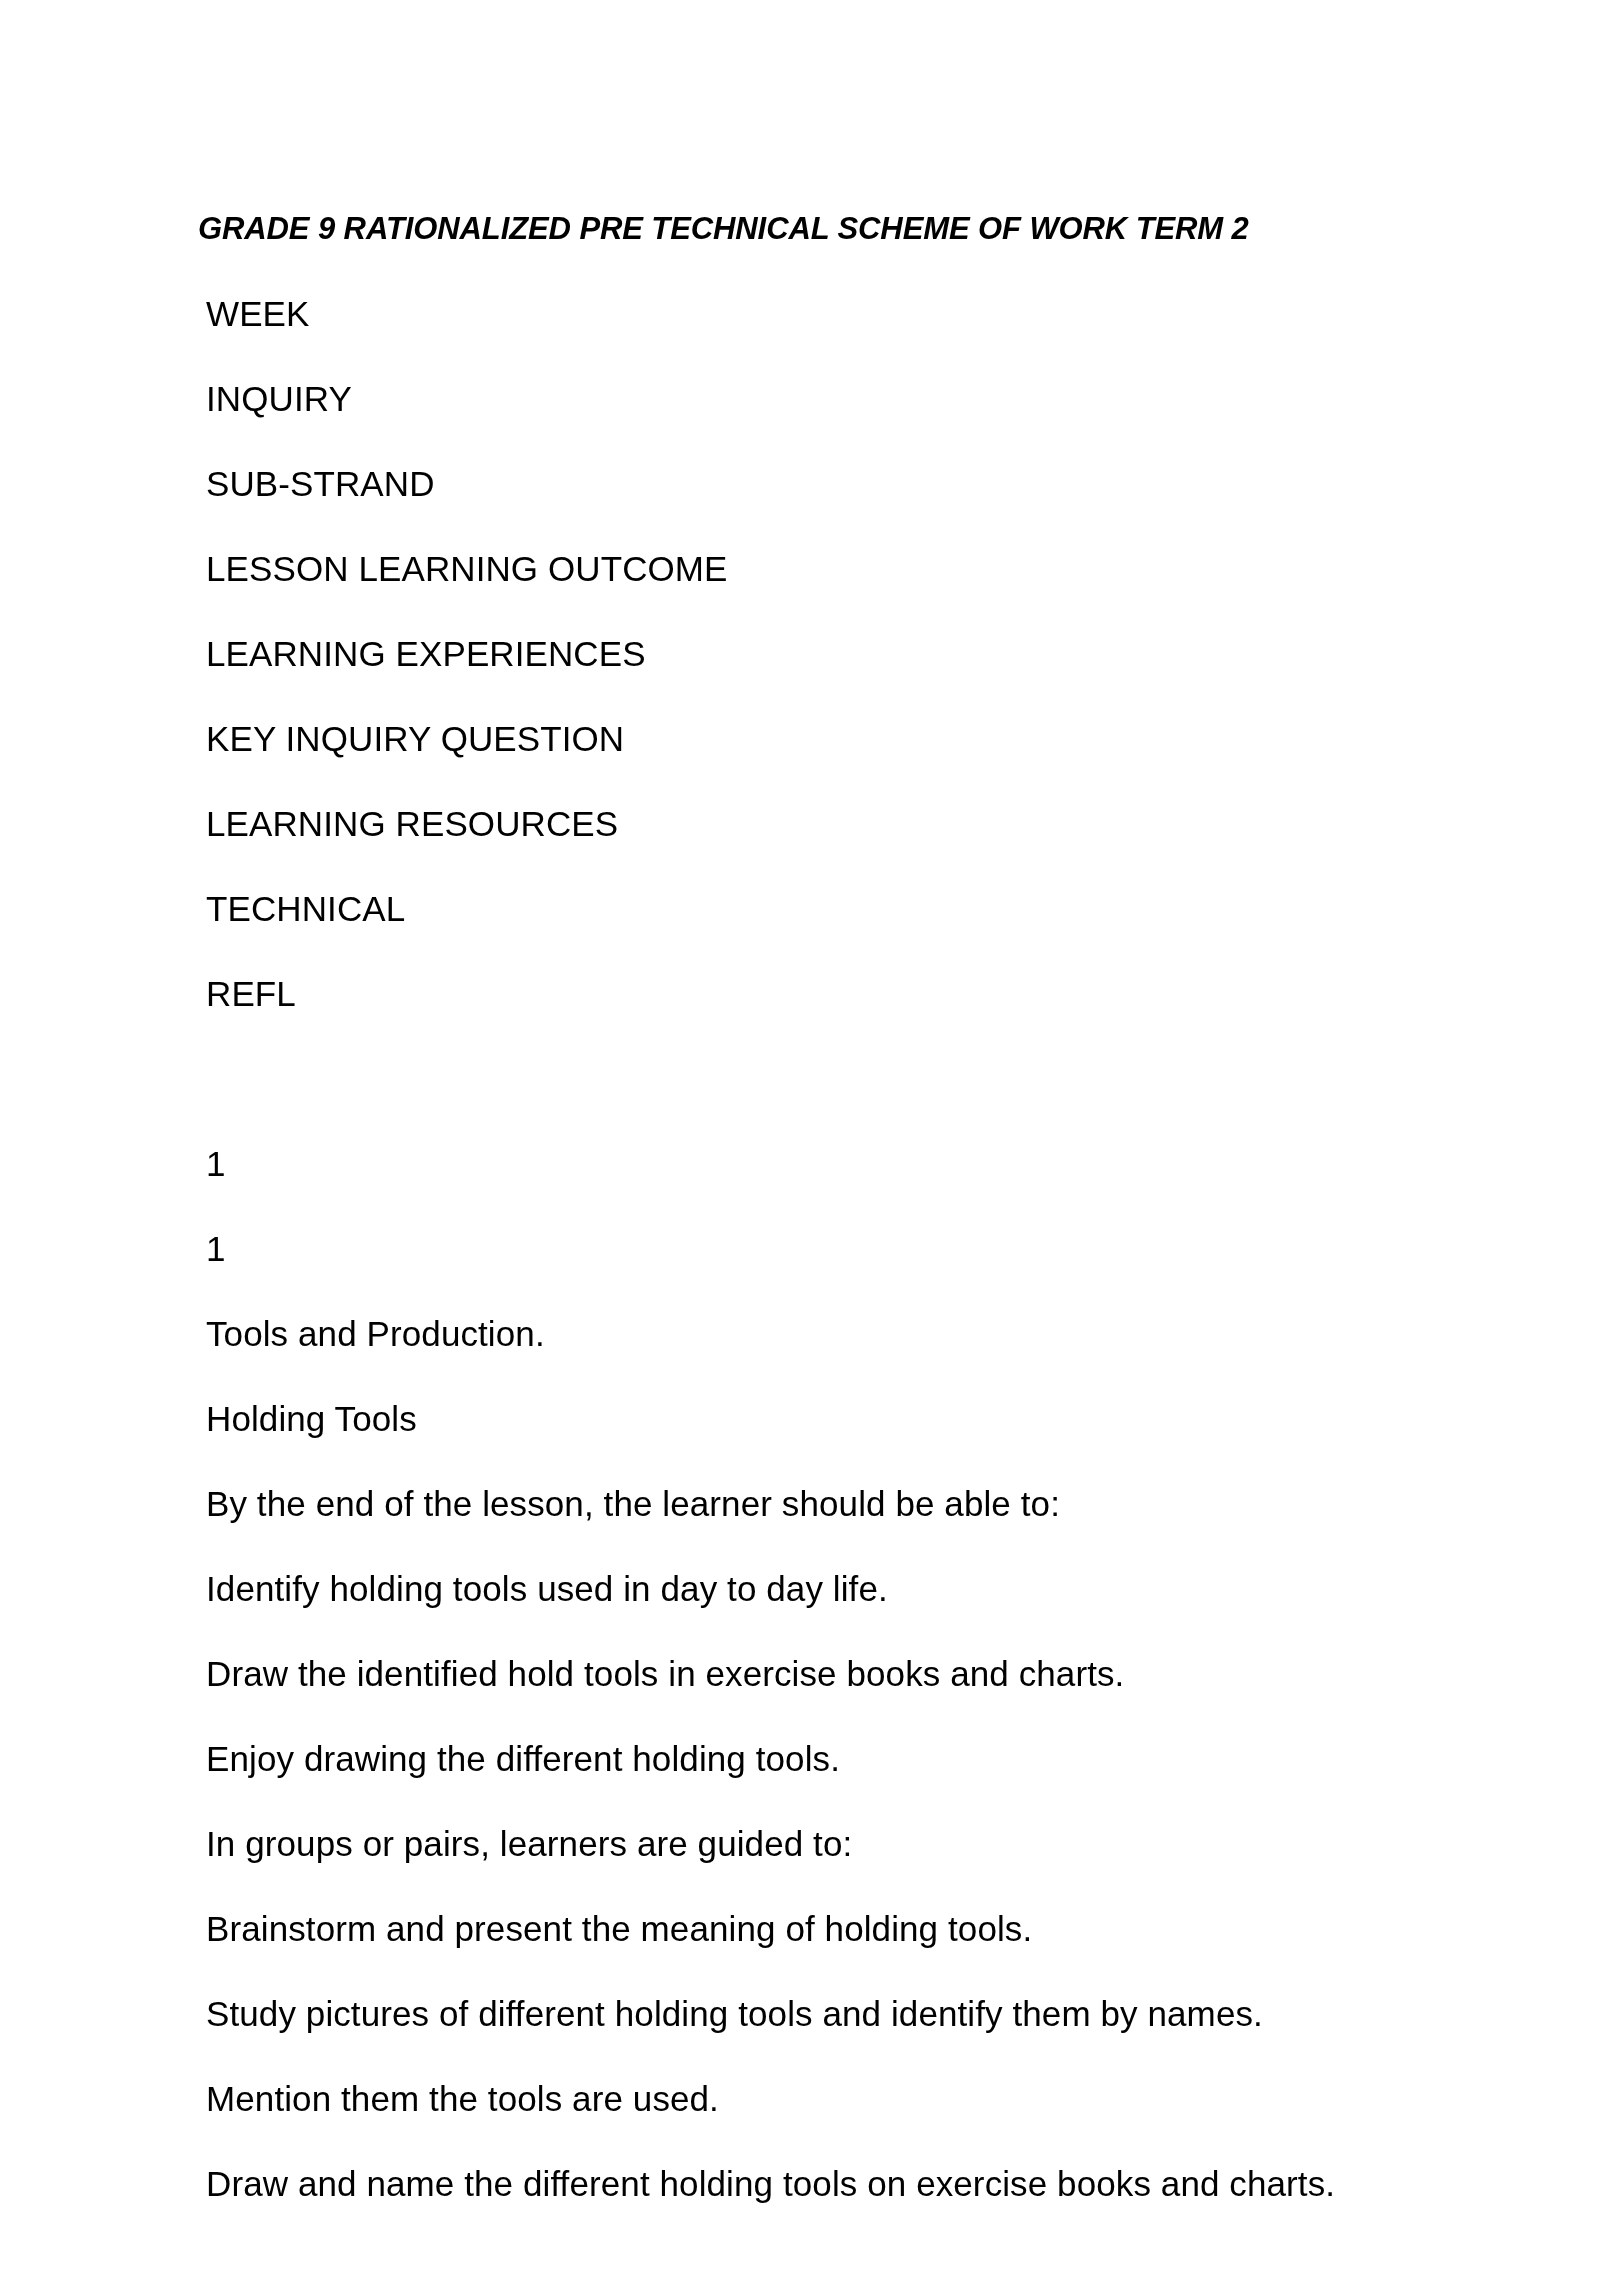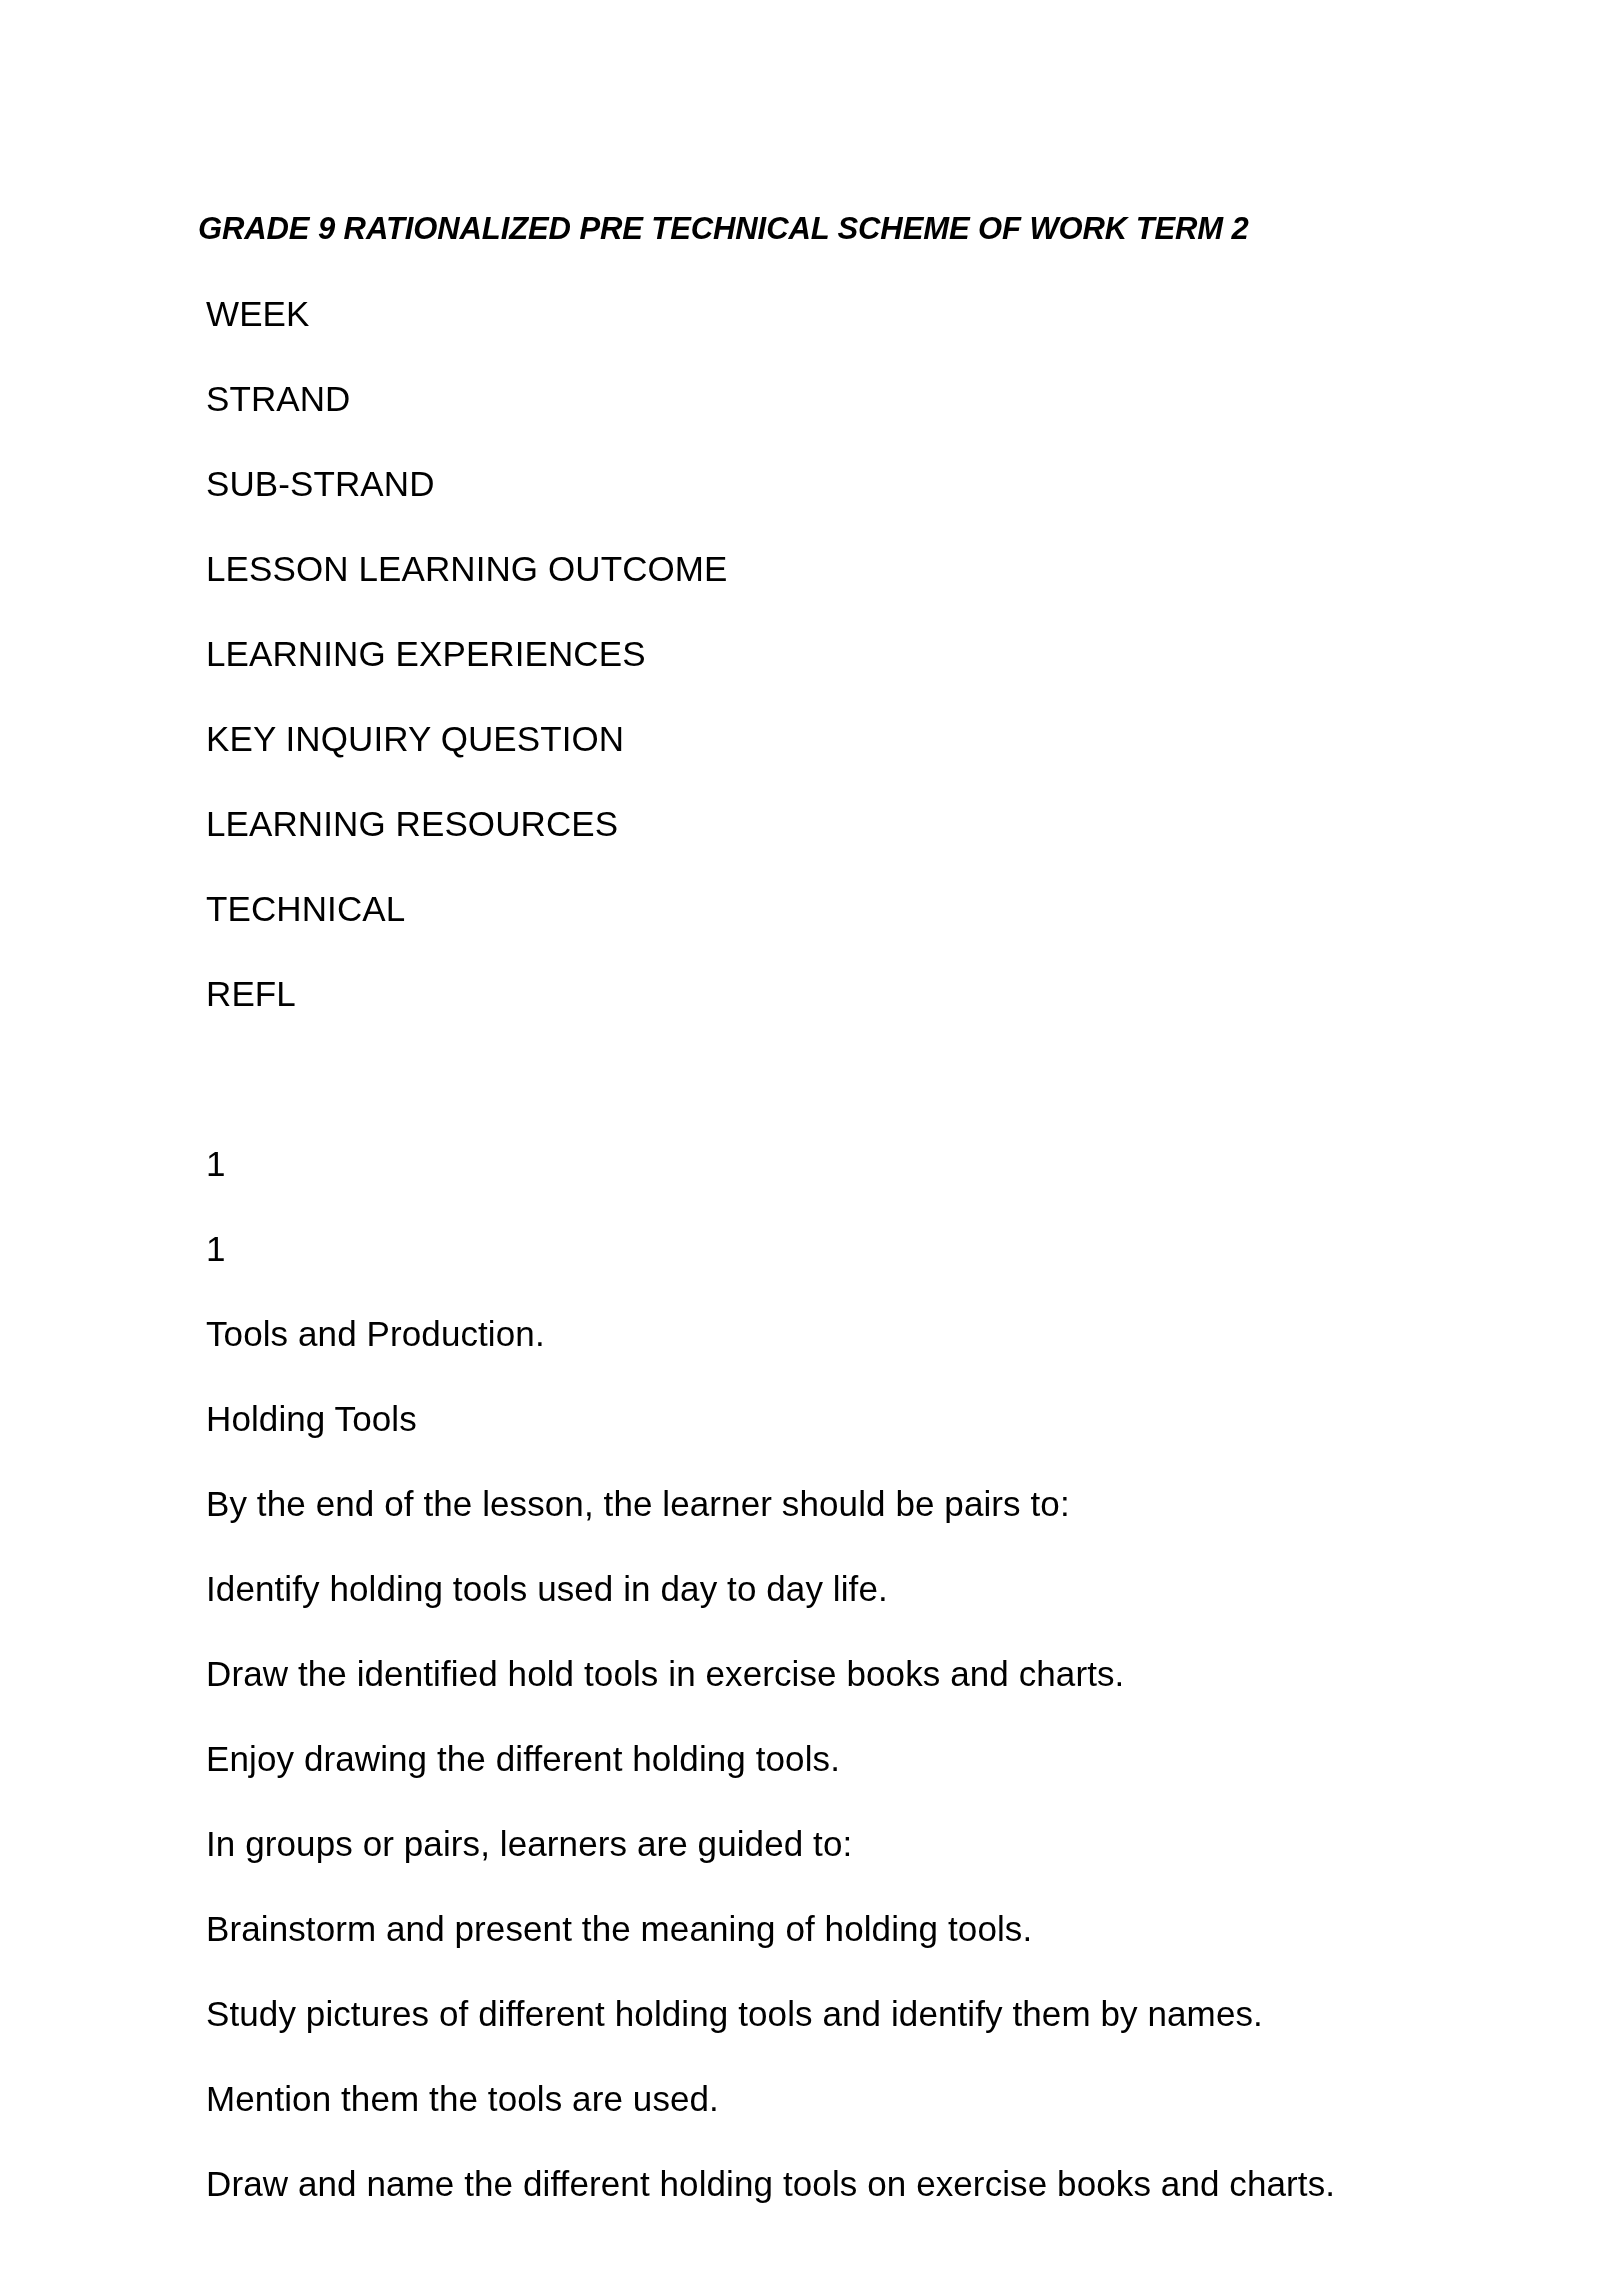--- a/index.html
+++ b/index.html
@@ -56,38 +56,38 @@
 </style>
 </head>
 <body>
 
 <div class="page">
 
   <h1 class="doc-title">GRADE 9 RATIONALIZED PRE TECHNICAL SCHEME OF WORK TERM 2</h1>
 
   <div class="block">
     <p class="doc-line">WEEK</p>
-    <p class="doc-line">STRAND</p>
+    <p class="doc-line">INQUIRY</p>
     <p class="doc-line">SUB-STRAND</p>
     <p class="doc-line">LESSON LEARNING OUTCOME</p>
     <p class="doc-line">LEARNING EXPERIENCES</p>
     <p class="doc-line">KEY INQUIRY QUESTION</p>
     <p class="doc-line">LEARNING RESOURCES</p>
     <p class="doc-line">TECHNICAL</p>
     <p class="doc-line">REFL</p>
   </div>
 
   <p class="doc-line spacer"></p>
 
   <div class="block">
     <p class="doc-line">1</p>
     <p class="doc-line">1</p>
     <p class="doc-line">Tools and Production.</p>
     <p class="doc-line">Holding Tools</p>
-    <p class="doc-line">By the end of the lesson, the learner should be pairs to:</p>
+    <p class="doc-line">By the end of the lesson, the learner should be able to:</p>
     <p class="doc-line">Identify holding tools used in day to day life.</p>
     <p class="doc-line">Draw the identified hold tools in exercise books and charts.</p>
     <p class="doc-line">Enjoy drawing the different holding tools.</p>
     <p class="doc-line">In groups or pairs, learners are guided to:</p>
     <p class="doc-line">Brainstorm and present the meaning of holding tools.</p>
     <p class="doc-line">Study pictures of different holding tools and identify them by names.</p>
     <p class="doc-line">Mention them the tools are used.</p>
     <p class="doc-line">Draw and name the different holding tools on exercise books and charts.</p>
   </div>
 

